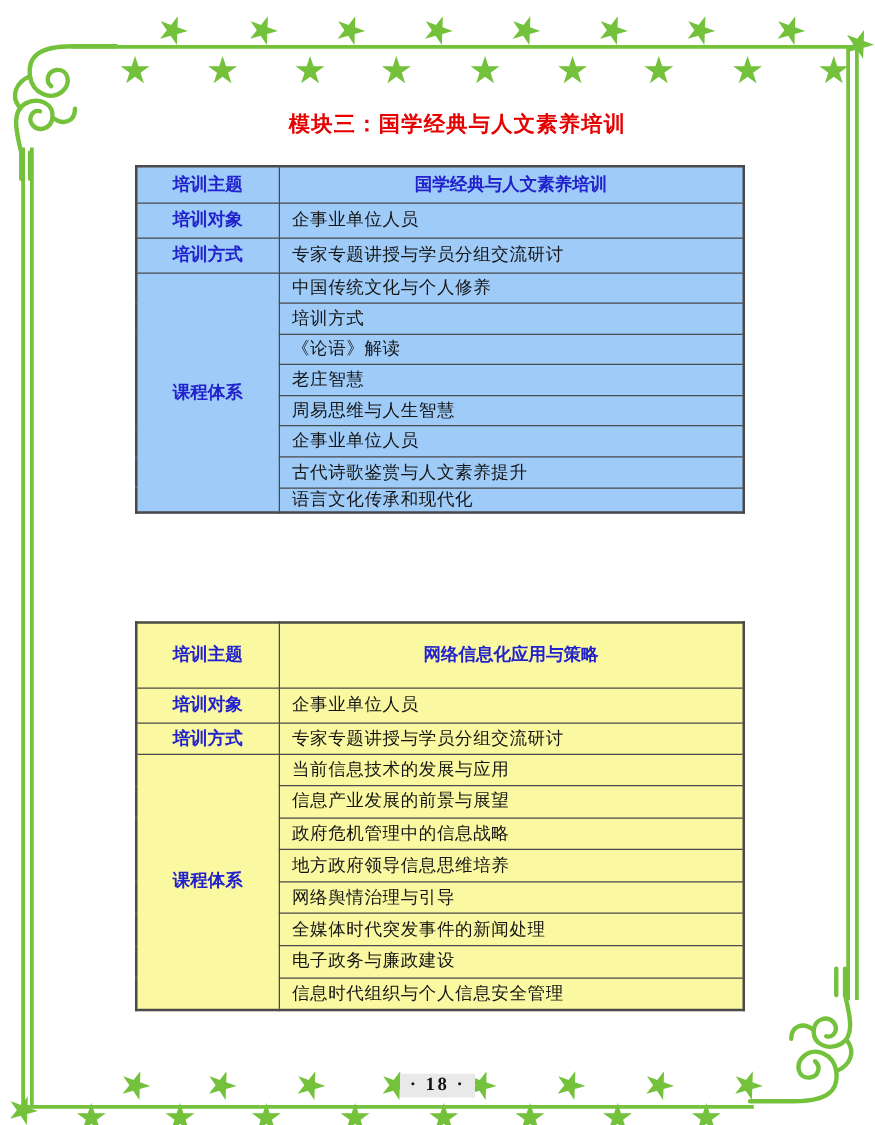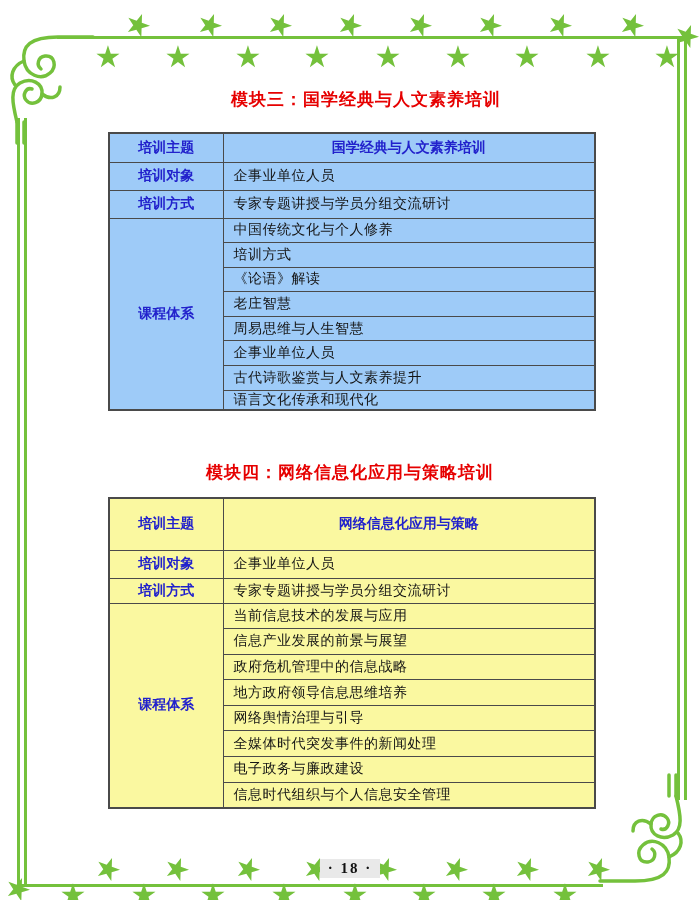--- a/index.html
+++ b/index.html
@@ -155,21 +155,20 @@
         </tr>
         <tr style="height: 24.6px; margin-top: 36px;">
           <td class="value">古代诗歌鉴赏与人文素养提升</td>
         </tr>
         <tr style="height: 14px;">
           <td class="value">语言文化传承和现代化</td>
         </tr>
       </tbody>
   </table>
 
-  <h2 class="module-title" style="top:461px;">模块四：网络信息化应用与策略培训</h2>
   <table class="training" id="table-1" style="top: 497px; background-color: rgb(250, 248, 160);">
     <colgroup>
         <col style="width:114px">
         <col style="width:372px">
       </colgroup>
     <tbody>
         <tr style="height: 52px;">
           <th class="flabel">培训主题</th>
           <td class="theme">网络信息化应用与策略</td>
         </tr>

